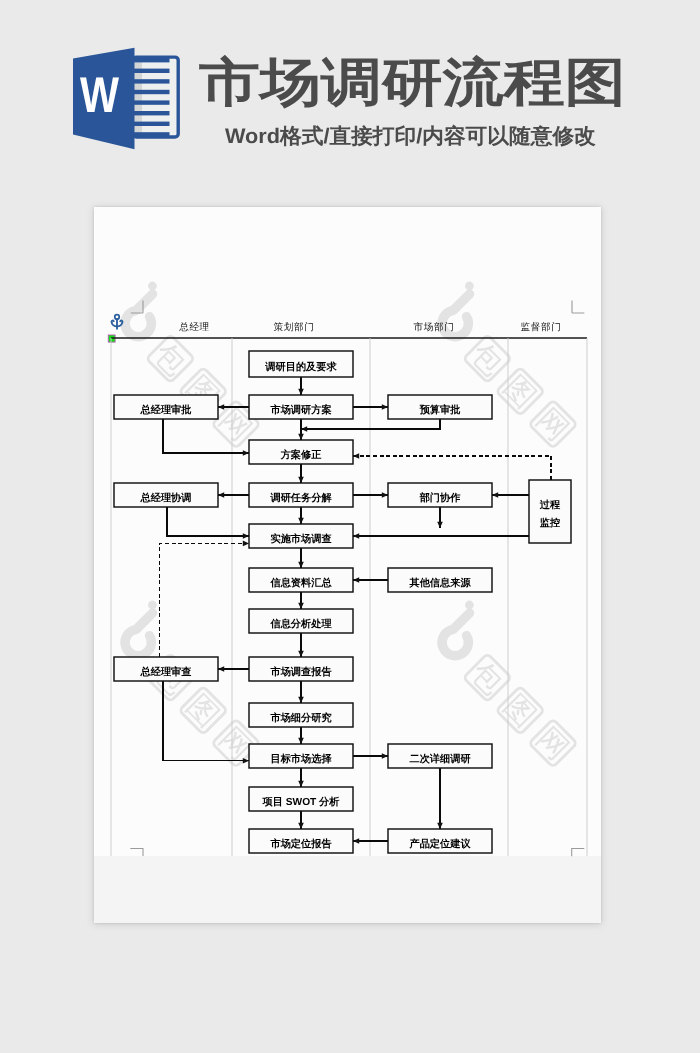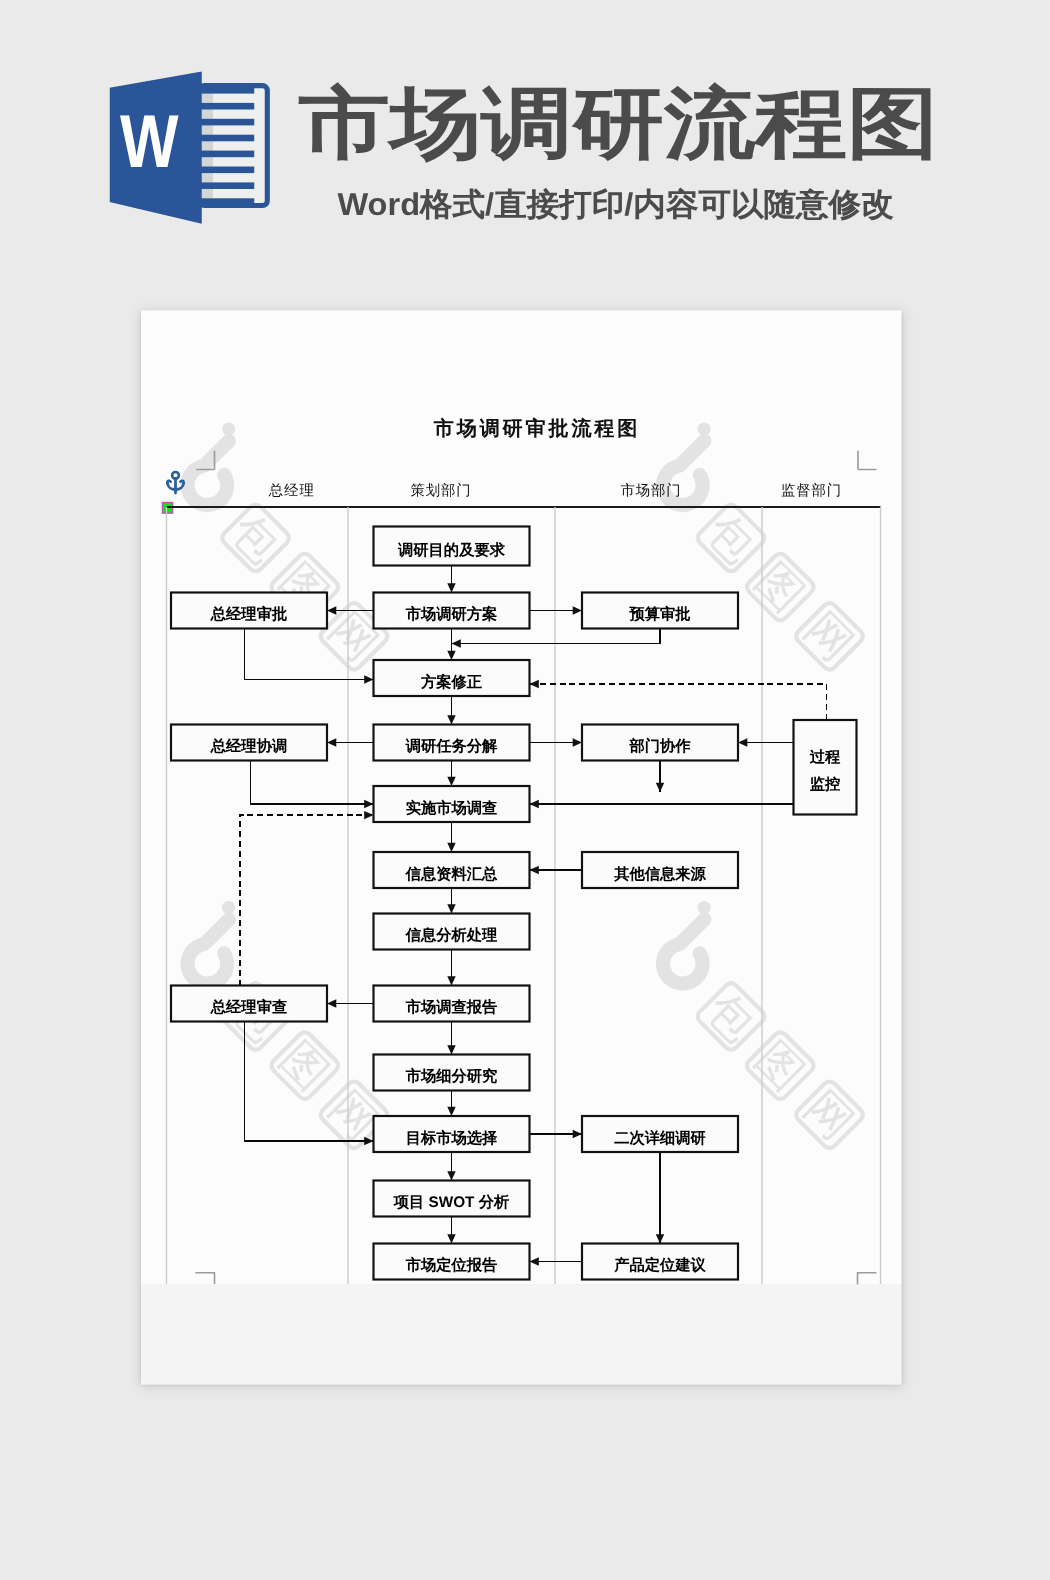--- a/index.html
+++ b/index.html
@@ -83,21 +83,20 @@
       <g fill="#e3e3e3">
         <use href="#wmunit" x="27.4" y="86.6"></use>
         <use href="#wmunit" x="344.4" y="86.6"></use>
         <use href="#wmunit" x="27.4" y="405.6"></use>
         <use href="#wmunit" x="344.4" y="405.6"></use>
       </g>
     </svg>
     <div class="footline"></div>
     <div class="pagefoot"></div>
 
-    <div class="doctitle">市场调研审批流程图</div>
 
     <svg class="chrome" width="507" height="716" viewBox="0 0 507 716">
       <g stroke="#9b9b9b" stroke-width="1.1" fill="none">
         <path d="M49 93.5 L49 106 M36.8 106 L49 106"></path>
         <path d="M478 93.5 L478 106 M478 106 L490.3 106"></path>
         <path d="M36.3 641.5 L49.5 641.5 M49 641.5 L49 649"></path>
         <path d="M477.7 641 L477.7 649.3 M477.7 641.5 L490.3 641.5"></path>
       </g>
       <g transform="translate(23,109.9)" fill="none" stroke="#2b5f9e" stroke-linecap="round">
         <circle cx="0" cy="0" r="2.25" stroke-width="1.75"></circle>

